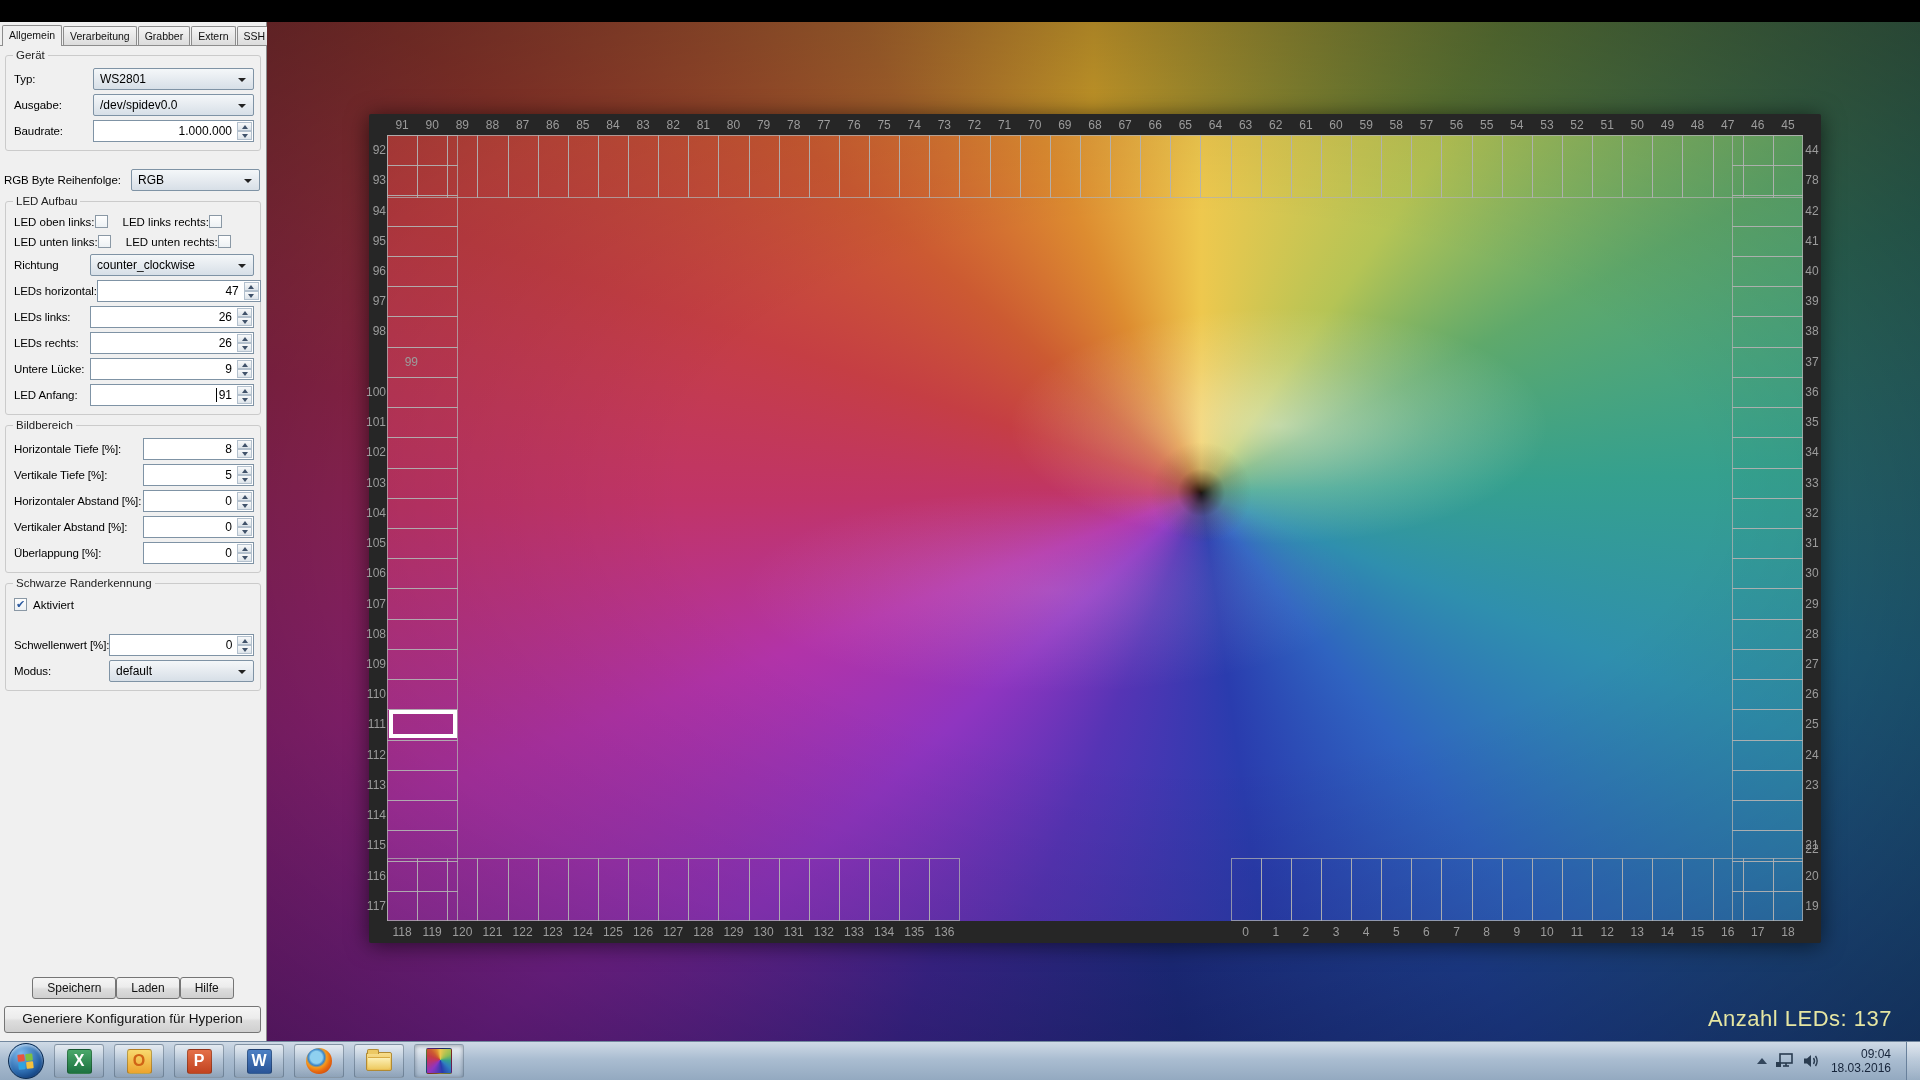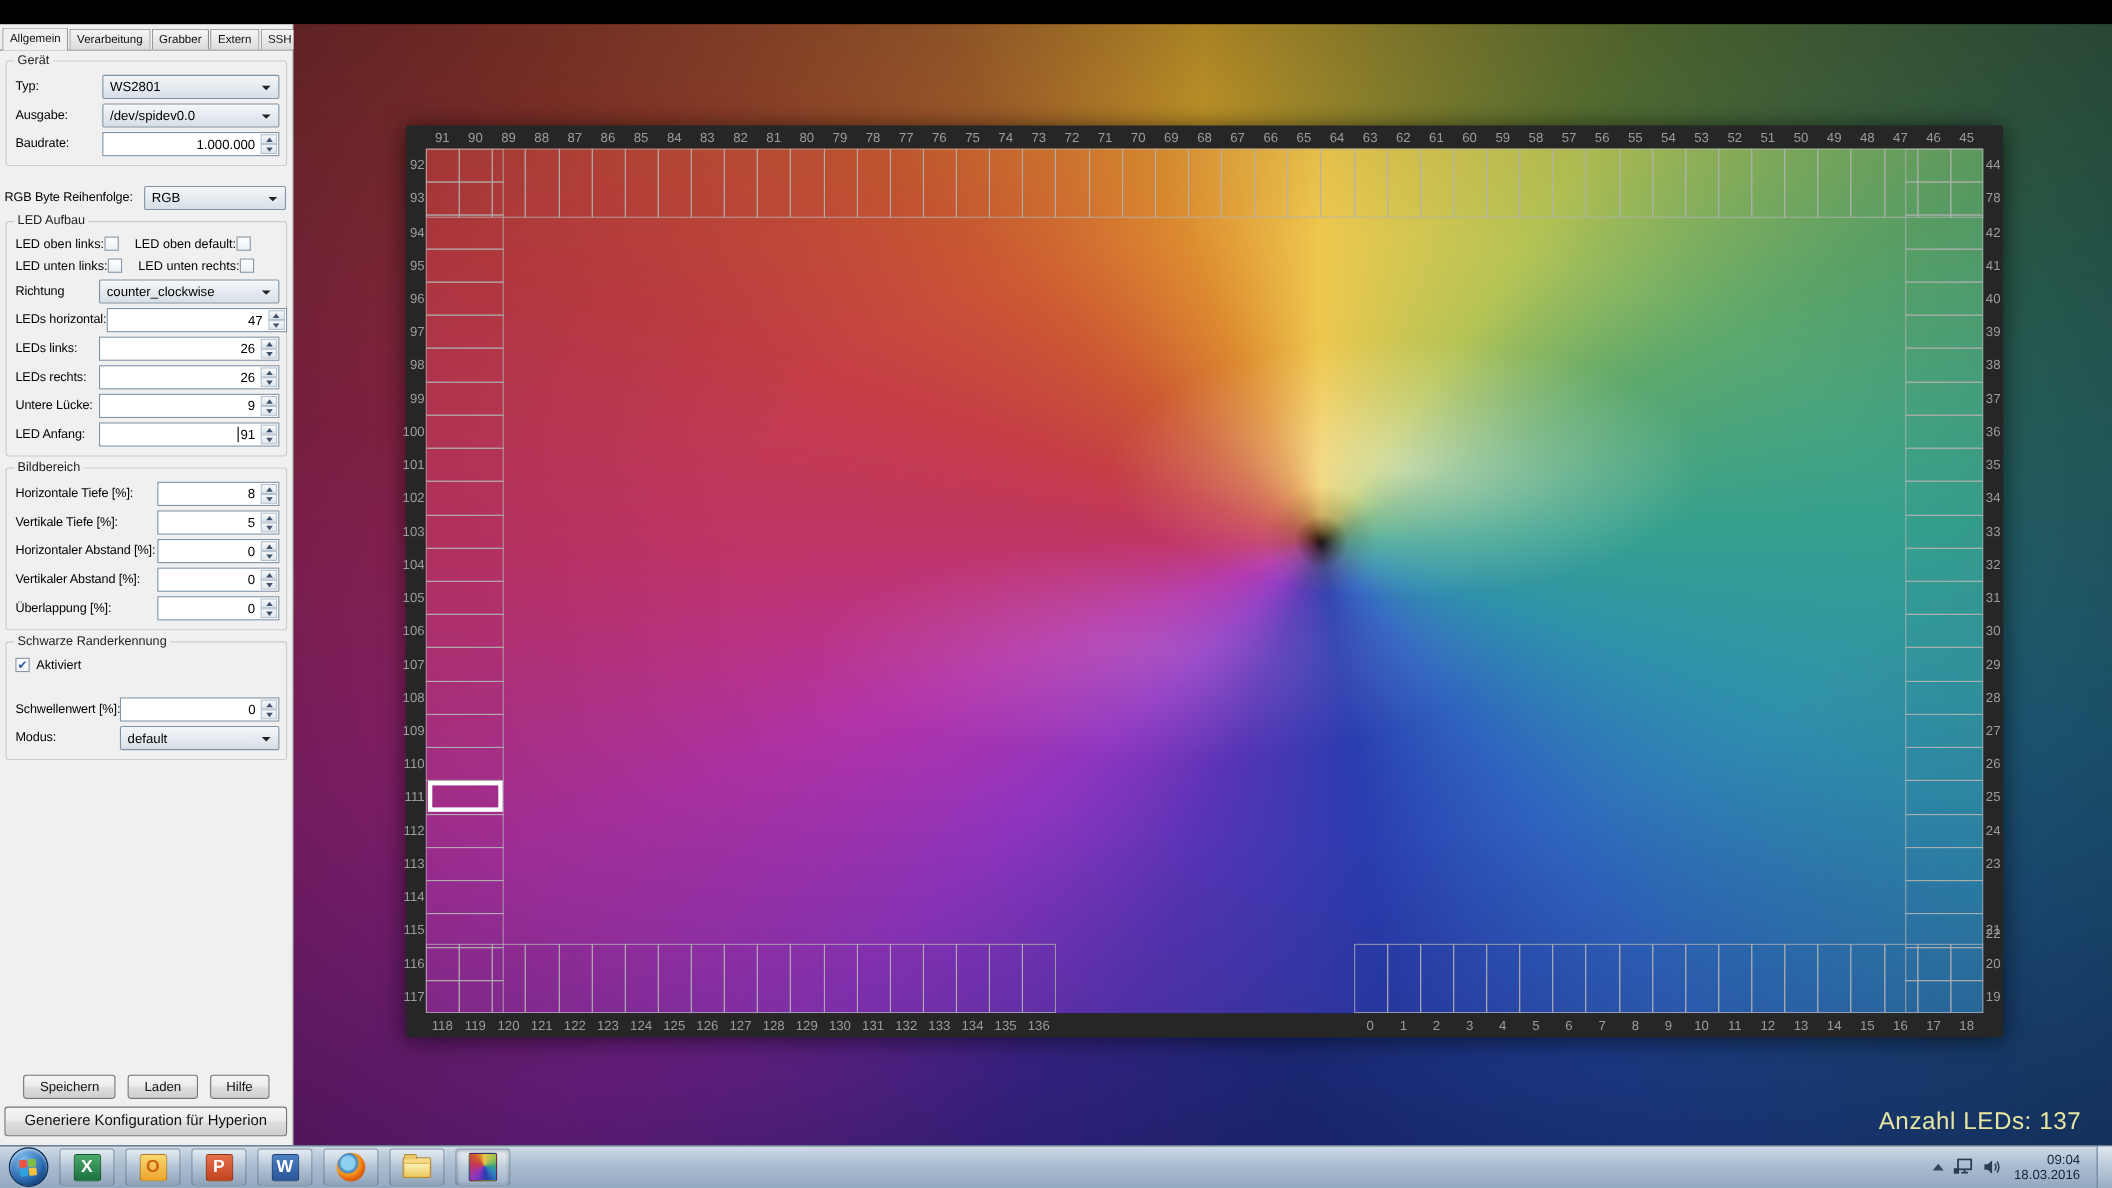--- a/index.html
+++ b/index.html
@@ -60,21 +60,21 @@
   .cbhalf{flex:1;display:flex;align-items:center;justify-content:space-between;}
   .cbhalf .lbl{font-size:11.5px;padding-left:3px;white-space:nowrap;}
   .checkbox{width:13px;height:13px;border:1px solid #8a98a5;box-sizing:border-box;
     background:linear-gradient(#fefefe,#edf1f4);display:inline-flex;align-items:center;justify-content:center;
     font-size:11px;color:#2c5aa0;flex:none;}
   .checkbox.checked::after{content:"✔";margin-top:-1px;}
   .akt-row{display:flex;align-items:center;gap:6px;margin:4px 1px 21px 4px;height:17px;font-size:11.5px;}
 
   .btn7{border:1px solid #757575;border-radius:3px;color:#111;text-align:center;
     background:linear-gradient(#f5f5f5,#ececec 45%,#dddddd 55%,#cfcfcf);}
-  .panel-actions{position:absolute;bottom:42px;left:0;right:0;display:flex;justify-content:center;gap:11px;}
+  .panel-actions{position:absolute;bottom:42px;left:0;right:0;display:flex;justify-content:center;}
   .panel-actions .btn7{font-size:12px;height:22px;line-height:20px;padding:0 14px;box-sizing:border-box;}
   .btn-generate{position:absolute;bottom:8px;left:4px;right:5px;height:25px;font-size:13.5px;line-height:23px;}
 
   
   .stage{position:absolute;left:267px;top:22px;width:1653px;height:1019px;overflow:hidden;
     background:
       radial-gradient(ellipse at 50% 50%, rgba(0,0,0,0) 50%, rgba(0,0,20,.38) 100%),
       conic-gradient(from 0deg at 50% 49%,
         #c89a28, #5f7a33 40deg, #2e6b55 70deg, #1f5f7a 100deg, #1e3f8f 140deg, #1c2a7a 170deg,
         #3a2488 200deg, #7a2390 230deg, #8f2272 255deg, #8f2547 280deg, #9a3a2a 305deg,
@@ -191,21 +191,21 @@
       </div>
 
       <div class="group">
         <span class="caption">LED Aufbau</span>
         <div class="cbrow">
           <div class="cbhalf">
             <span class="lbl">LED oben links:</span>
             <span class="checkbox"></span>
           </div>
           <div class="cbhalf" style="padding-left:12px;">
-            <span class="lbl">LED oben default:</span>
+            <span class="lbl">LED links rechts:</span>
             <span class="checkbox"></span>
           </div>
         </div>
         <div class="cbrow">
           <div class="cbhalf">
             <span class="lbl">LED unten links:</span>
             <span class="checkbox"></span>
           </div>
           <div class="cbhalf" style="padding-left:12px;">
             <span class="lbl">LED unten rechts:</span>
@@ -547,21 +547,21 @@
         <div class="frame-label" style="left: 1343.62px; top: 0px; width: 30.13px; height: 21px;">47</div>
         <div class="frame-label" style="left: 1373.74px; top: 0px; width: 30.13px; height: 21px;">46</div>
         <div class="frame-label" style="left: 1403.87px; top: 0px; width: 30.13px; height: 21px;">45</div>
         <div class="frame-label ralign" style="left: 0px; top: 21px; width: 17px; height: 30.23px;">92</div>
         <div class="frame-label ralign" style="left: 0px; top: 51.23px; width: 17px; height: 30.23px;">93</div>
         <div class="frame-label ralign" style="left: 0px; top: 81.46px; width: 17px; height: 30.23px;">94</div>
         <div class="frame-label ralign" style="left: 0px; top: 111.69px; width: 17px; height: 30.23px;">95</div>
         <div class="frame-label ralign" style="left: 0px; top: 141.92px; width: 17px; height: 30.23px;">96</div>
         <div class="frame-label ralign" style="left: 0px; top: 172.15px; width: 17px; height: 30.23px;">97</div>
         <div class="frame-label ralign" style="left: 0px; top: 202.38px; width: 17px; height: 30.23px;">98</div>
-        <div class="frame-label ralign" style="left: 0px; top: 232.62px; width: 17px; height: 30.23px;">99</div>
+        <div class="frame-label ralign" style="left: 0px; top: 232.62px; width: 17px; height: 30.23px; padding-left: 32px;">99</div>
         <div class="frame-label ralign" style="left: 0px; top: 262.85px; width: 17px; height: 30.23px;">100</div>
         <div class="frame-label ralign" style="left: 0px; top: 293.08px; width: 17px; height: 30.23px;">101</div>
         <div class="frame-label ralign" style="left: 0px; top: 323.31px; width: 17px; height: 30.23px;">102</div>
         <div class="frame-label ralign" style="left: 0px; top: 353.54px; width: 17px; height: 30.23px;">103</div>
         <div class="frame-label ralign" style="left: 0px; top: 383.77px; width: 17px; height: 30.23px;">104</div>
         <div class="frame-label ralign" style="left: 0px; top: 414px; width: 17px; height: 30.23px;">105</div>
         <div class="frame-label ralign" style="left: 0px; top: 444.23px; width: 17px; height: 30.23px;">106</div>
         <div class="frame-label ralign" style="left: 0px; top: 474.46px; width: 17px; height: 30.23px;">107</div>
         <div class="frame-label ralign" style="left: 0px; top: 504.69px; width: 17px; height: 30.23px;">108</div>
         <div class="frame-label ralign" style="left: 0px; top: 534.92px; width: 17px; height: 30.23px;">109</div>

